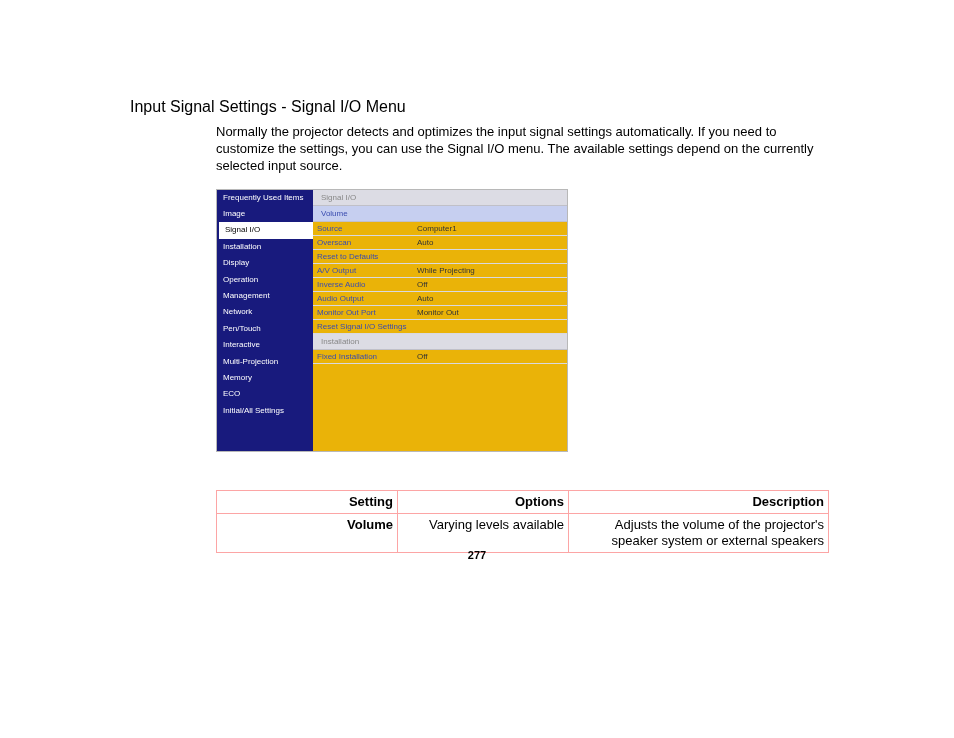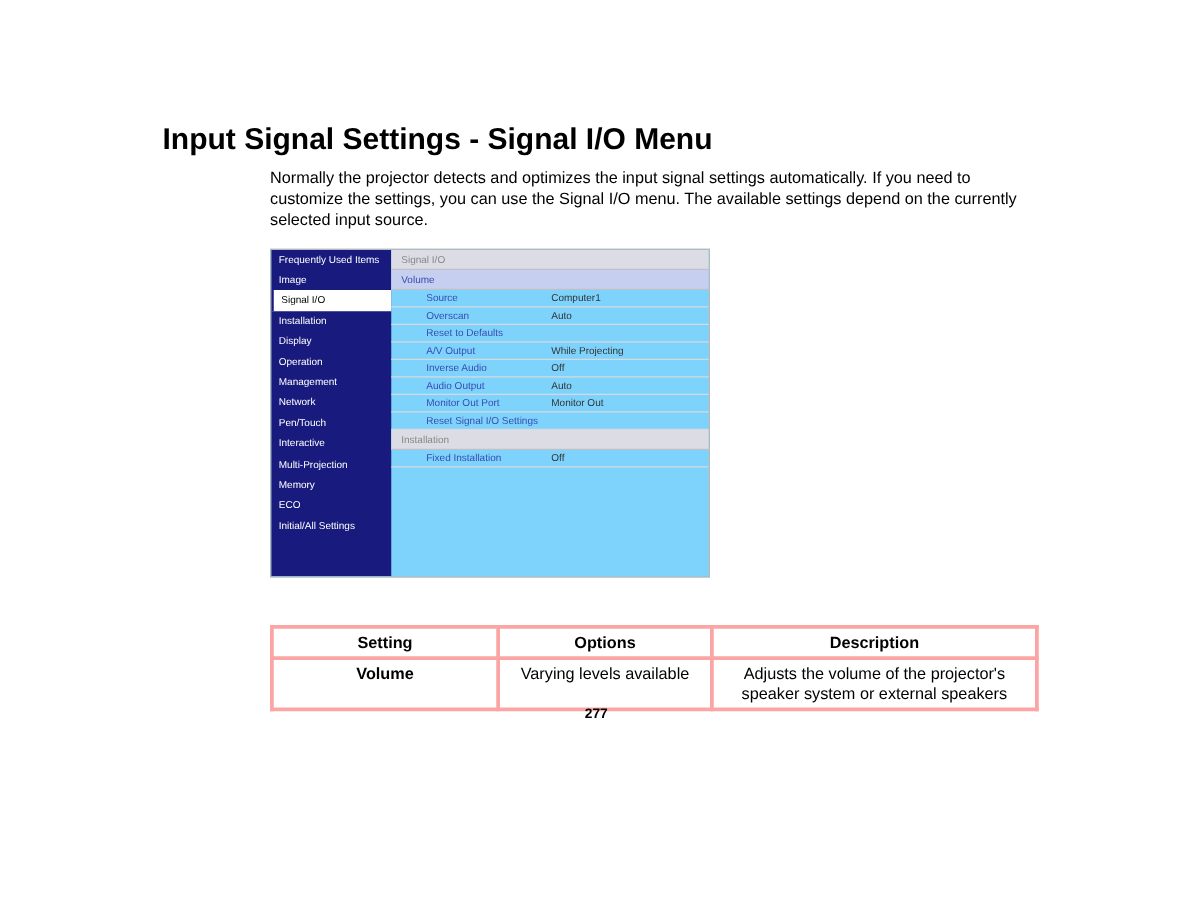--- a/index.html
+++ b/index.html
@@ -9,40 +9,40 @@
     background: #fff;
     width: 954px;
   }
   .page {
     width: 954px;
     box-sizing: border-box;
     padding: 98px 117px 40px 130px;
     position: relative;
   }
   h1.title {
-    font-size: 24px;
-    font-weight: bold;
+    font-size: 16px;
+    font-weight: normal;
     margin: 0 0 8px 0;
     padding: 0;
   }
   .body-para {
     font-size: 13px;
     line-height: 1.3;
     margin: 0 0 14px 0;
     padding-left: 86px;
   }
   .menu-shot {
     margin-left: 86px;
     width: 352px;
     height: 263px;
     border: 1px solid #b8b8b8;
     box-sizing: border-box;
     display: flex;
     font-size: 8px;
-    background: #7dd3fc;
+    background: #eab308;
     overflow: hidden;
     margin-bottom: 38px;
   }
   .nav-pane {
     width: 96px;
     background: #181a7d;
     color: #fff;
     display: flex;
     flex-direction: column;
     font-size: 8px;
@@ -70,21 +70,21 @@
     padding: 3px 8px;
     border-bottom: 1px solid #c0c0c8;
     font-size: 8px;
   }
   .section-header.highlight {
     background: #c6cff0;
     color: #3a4caf;
   }
   .row {
     display: flex;
-    padding: 2px 0 2px 28px;
+    padding: 2px 0 2px 4px;
     border-bottom: 1px solid #d8d9e0;
     align-items: flex-start;
   }
   .row .lbl {
     width: 100px;
     color: #3a4caf;
     font-size: 8px;
   }
   .row .val {
     color: #333;
@@ -93,22 +93,22 @@
 
   table.settings {
     border-collapse: collapse;
     width: 612px;
     margin-left: 86px;
     font-size: 13px;
     table-layout: fixed;
   }
   table.settings th,
   table.settings td {
-    border: 3px solid #fca5a5;
-    text-align: center;
+    border: 1px solid #fca5a5;
+    text-align: right;
     padding: 3px 4px 3px 4px;
     vertical-align: top;
     line-height: 1.25;
   }
   table.settings th {
     font-weight: bold;
   }
   table.settings col.c1 { width: 181px; }
   table.settings col.c2 { width: 171px; }
   table.settings col.c3 { width: 260px; }

